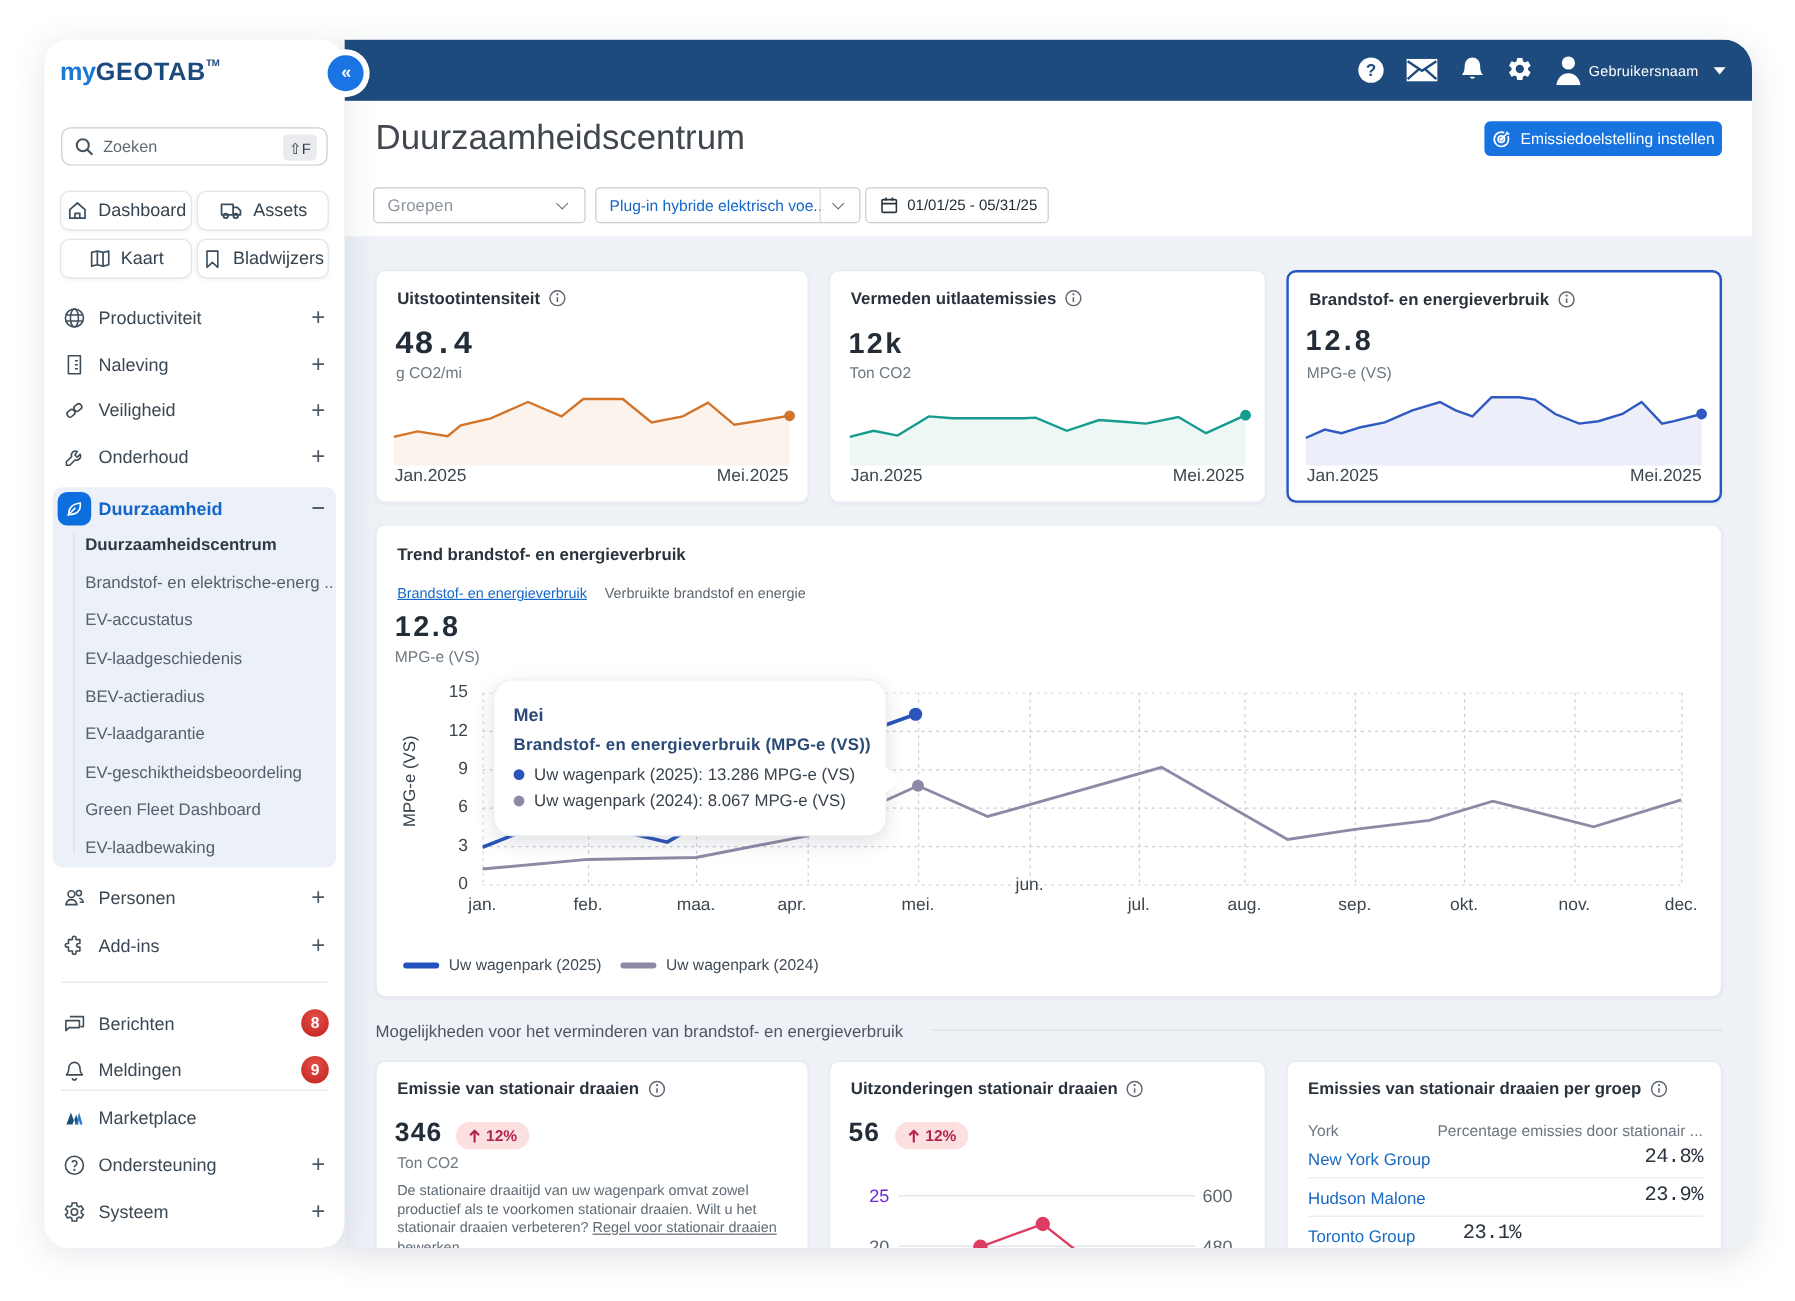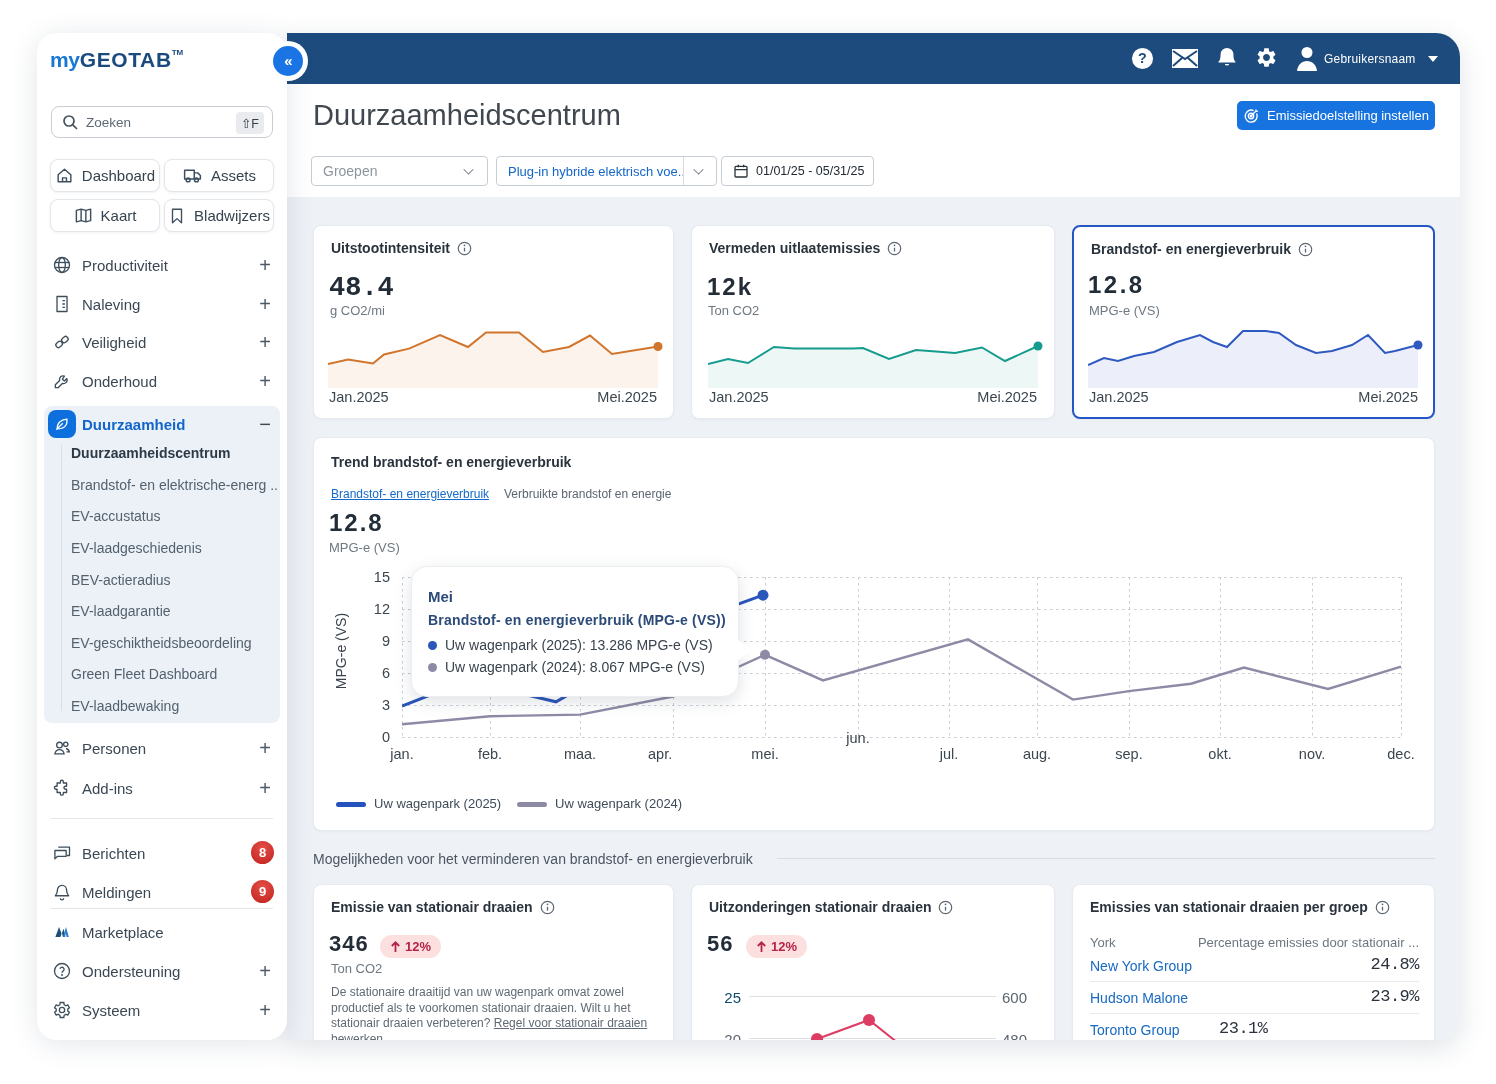--- a/index.html
+++ b/index.html
@@ -225,21 +225,21 @@
       <div class="card" style="left:404px;top:687px;width:364px;height:210px">
         <div class="ctitle">Uitzonderingen stationair draaien <svg class="infoi" width="15" height="15" viewBox="0 0 15 15" fill="none">
               <circle cx="7.5" cy="7.5" r="6.2" stroke="#5d6772" stroke-width="1.2"></circle>
               <line x1="7.5" y1="6.8" x2="7.5" y2="10.6" stroke="#5d6772" stroke-width="1.3"></line>
               <circle cx="7.5" cy="4.3" r=".9" fill="#5d6772"></circle>
             </svg></div>
         <div class="bigval" style="left:15px;top:46px;font-family:'Liberation Sans',sans-serif;font-size:22px;letter-spacing:1px">56</div>
         <div class="pill" style="left:54px;top:50px"><svg width="11" height="12" viewBox="0 0 11 12" fill="none" stroke="#b3244a" stroke-width="1.8">
               <path d="M5.5 11V1.5M1.8 5 5.5 1.3 9.2 5"></path>
             </svg>12%</div>
-        <div class="abs" style="left:25px;top:104px;width:24px;text-align:right;font-size:15px;color:#0c4a6e">25</div>
+        <div class="abs" style="left:25px;top:104px;width:24px;text-align:right;font-size:15px;color:#6d28d9">25</div>
         <div class="abs" style="left:25px;top:146px;width:24px;text-align:right;font-size:15px;color:#5b6570">20</div>
         <div class="abs" style="left:57px;top:111px;width:247px;height:1px;background:#dcdfe3"></div>
         <div class="abs" style="left:57px;top:153px;width:247px;height:1px;background:#dcdfe3"></div>
         <div class="abs" style="left:310px;top:104px;font-size:15px;color:#5b6570">600</div>
         <div class="abs" style="left:310px;top:146px;font-size:15px;color:#5b6570">480</div>
         <svg class="abs" style="left:0;top:0" width="364" height="210" viewBox="0 0 364 210">
           <polyline fill="none" stroke="#dd3c63" stroke-width="2" points="125,154 177,135 235,181"></polyline>
           <circle cx="125" cy="154" r="6" fill="#dd3c63"></circle>
           <circle cx="177" cy="135" r="6" fill="#dd3c63"></circle>
         </svg>

